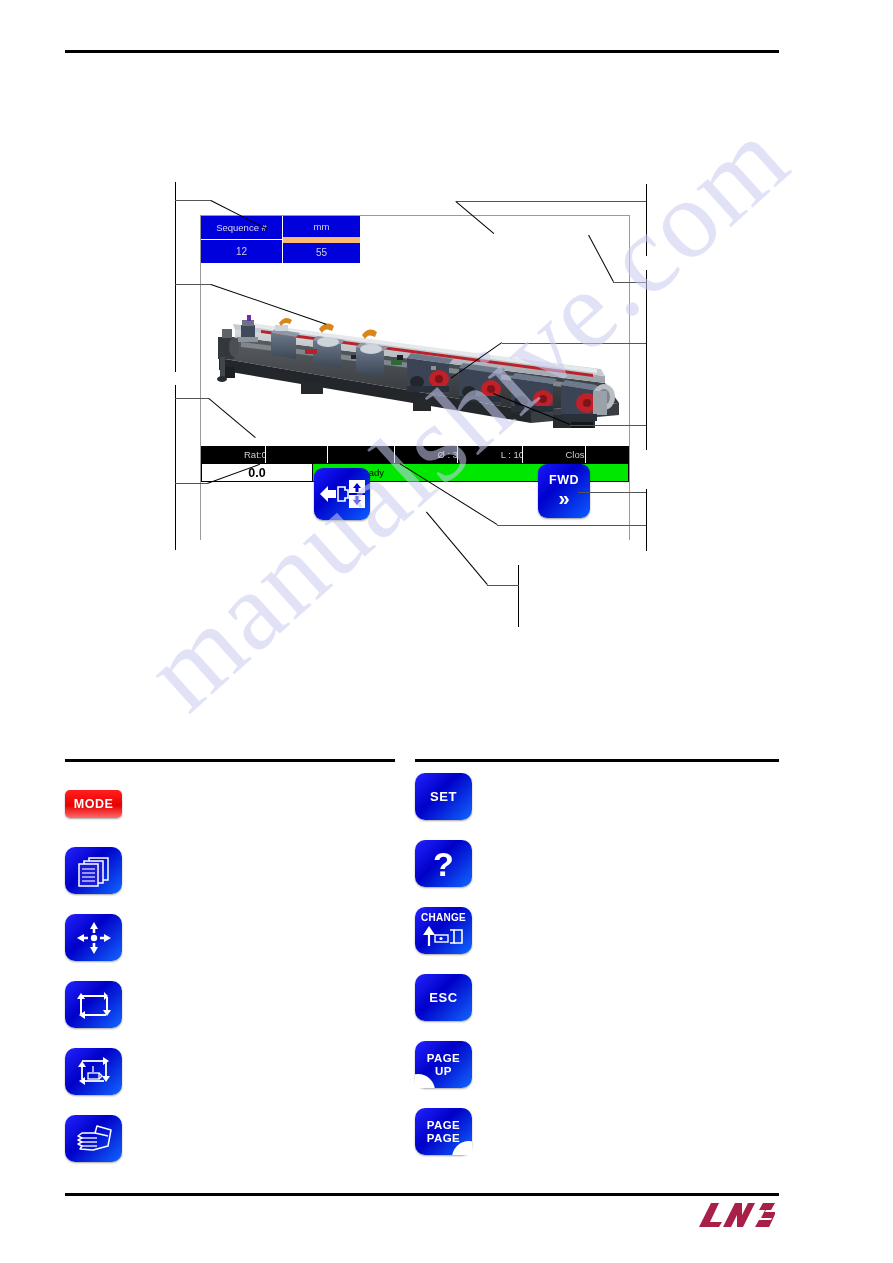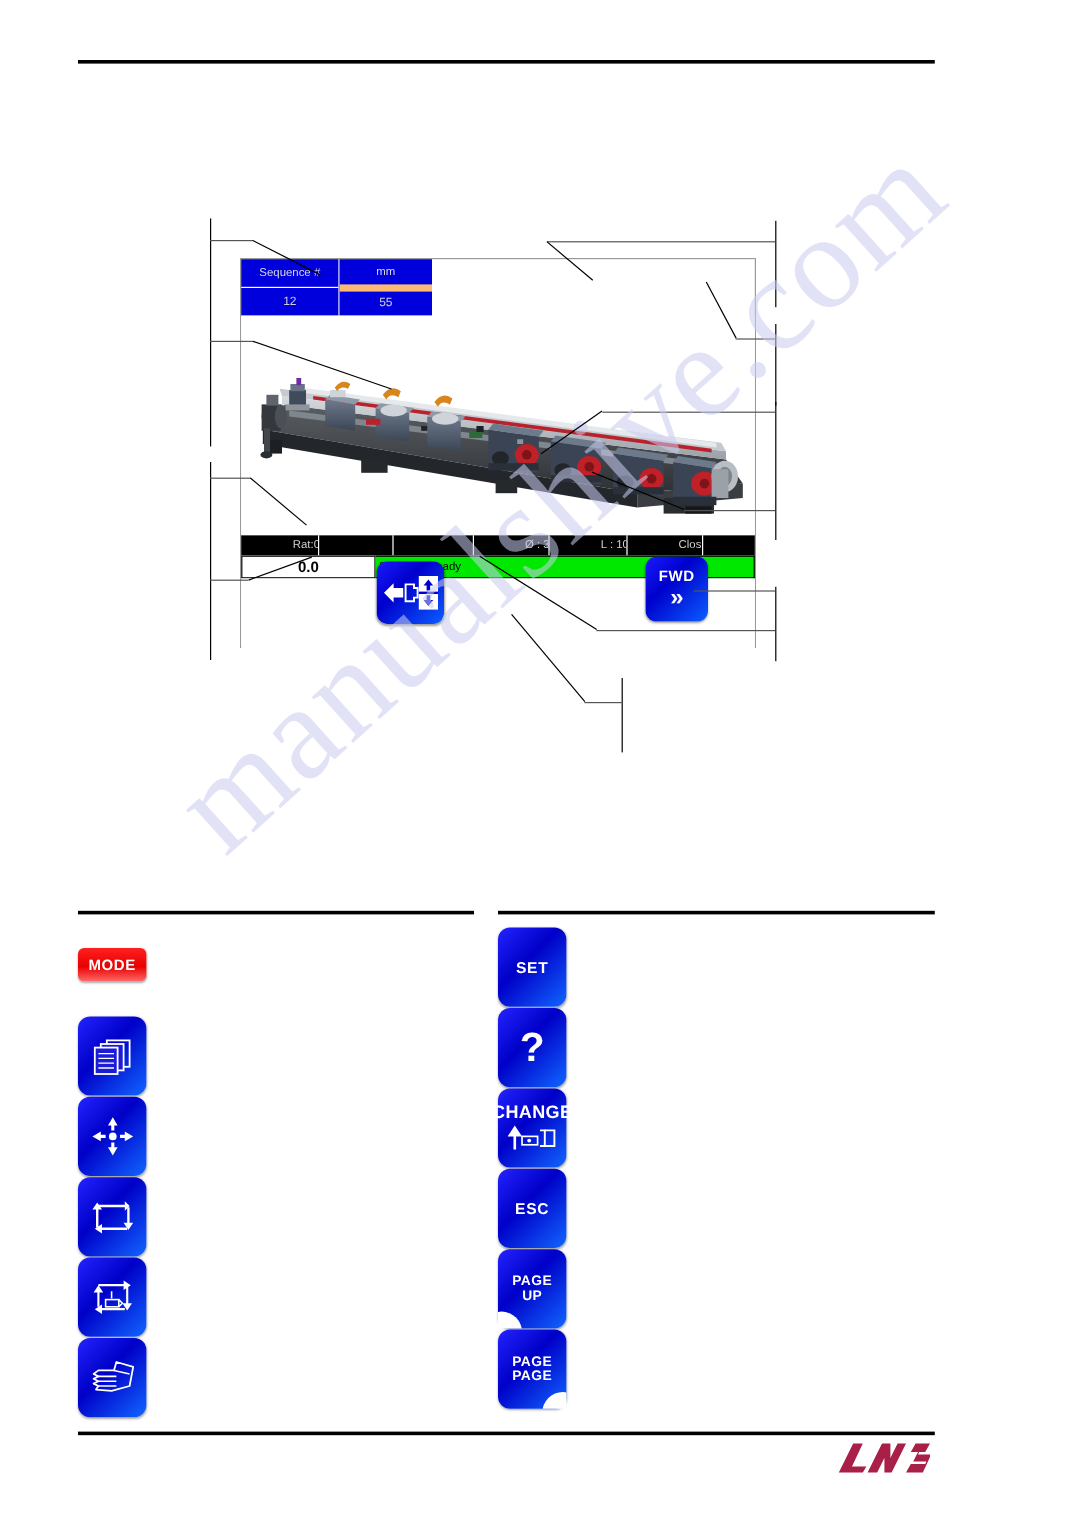--- a/index.html
+++ b/index.html
@@ -115,33 +115,33 @@
   #btn-fwd{left:337px;top:-18px;width:52px;height:54px;flex-direction:column;}
   #btn-fwd .lbl{font-size:12.5px;font-weight:bold;letter-spacing:.5px;line-height:1;margin-bottom:1px;}
   #btn-fwd .chev{font-size:20px;font-weight:bold;line-height:1;}
 
   
   .legend{position:absolute;z-index:3;}
   #legend-left{left:65px;top:780px;}
   #legend-right{left:415px;top:773px;}
   .legend .row{height:67px;position:relative;}
   .key{
-    position:absolute;left:0;top:0;width:57px;height:66px;border-radius:10px;
+    position:absolute;left:0;top:0;width:57px;height:47px;border-radius:10px;
     background:linear-gradient(135deg,#2323ff 0%,#0000c8 42%,#1166ff 100%);
     display:flex;align-items:center;justify-content:center;
     color:#fff;box-shadow:0 1px 2px rgba(0,0,0,.35);
   }
   .key.stop{
     height:28px;top:10px;border-radius:5px;
     background:linear-gradient(180deg,#ff2020 0%,#e80000 55%,#ff6a6a 100%);
     font-size:12.5px;font-weight:bold;letter-spacing:.5px;
   }
   .key .txt{font-size:13px;font-weight:bold;letter-spacing:.6px;}
   .key .qmark{font-size:34px;font-weight:bold;line-height:1;}
-  .key .stacktop{font-size:15px;font-weight:bold;letter-spacing:.3px;line-height:1.05;}
+  .key .stacktop{font-size:10px;font-weight:bold;letter-spacing:.3px;line-height:1.05;}
   .key .two{display:flex;flex-direction:column;align-items:center;justify-content:center;line-height:1.05;}
   .key .two div{font-size:11.5px;font-weight:bold;letter-spacing:.4px;}
   .key.withcaption{flex-direction:column;justify-content:center;}
 
   
   .fold{position:absolute;left:0;bottom:0;width:22px;height:18px;overflow:hidden;}
   .fold i{
     position:absolute;display:block;width:34px;height:34px;border-radius:50%;
     background:#ffffff;left:-14px;top:4px;
   }

